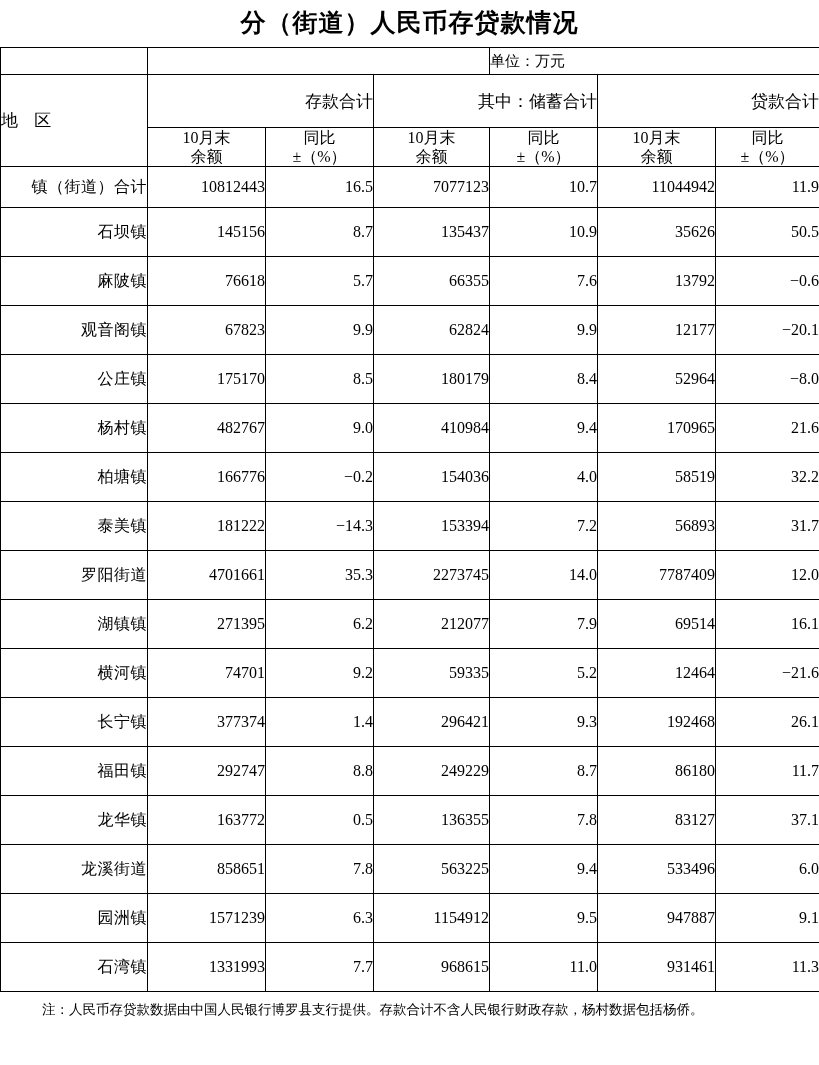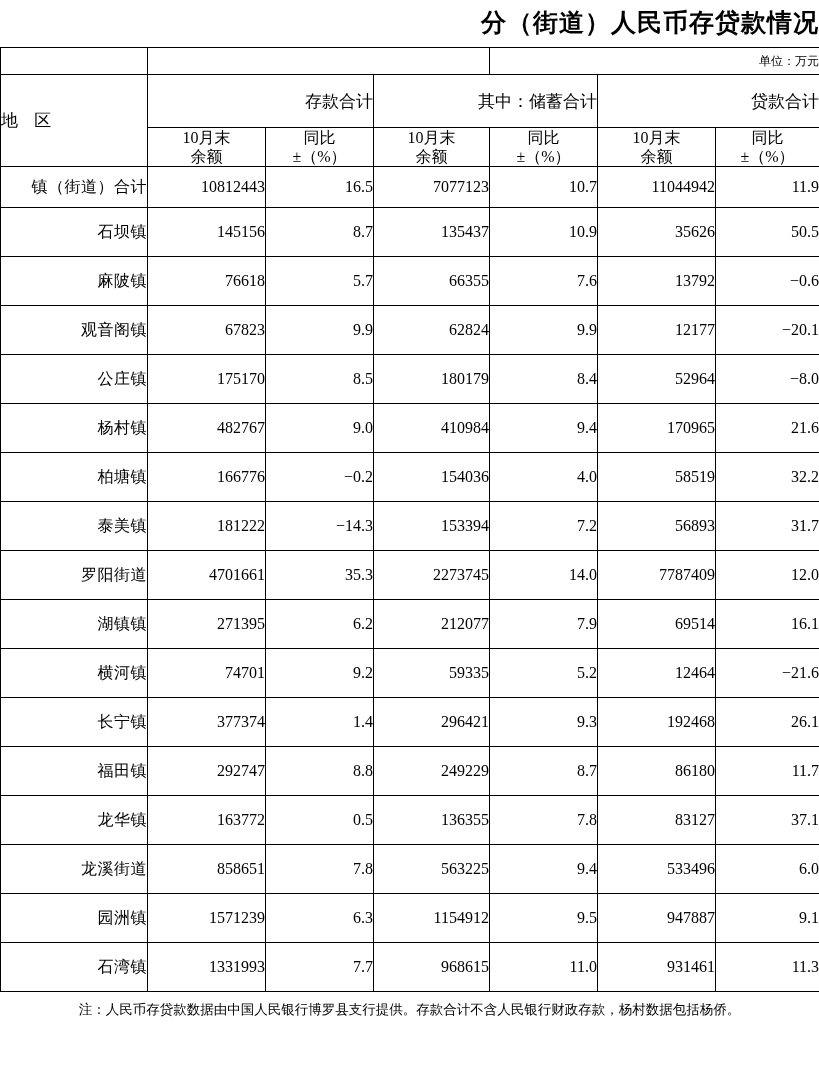--- a/index.html
+++ b/index.html
@@ -14,21 +14,21 @@
     color: #000000;
     position: relative;
     overflow: hidden;
   }
   .page {
     width: 819px;
     box-sizing: border-box;
     padding: 0;
   }
   .title {
-    text-align: right;
+    text-align: center;
     font-size: 25px;
     font-weight: bold;
     letter-spacing: 1px;
     padding: 6px 0 8px 0;
     font-family: "Liberation Sans", "DejaVu Sans", sans-serif;
   }
   table.main {
     border-collapse: collapse;
     width: 819px;
     table-layout: fixed;
@@ -38,23 +38,22 @@
     border: 1px solid #000000;
     padding: 0;
     font-weight: normal;
     vertical-align: middle;
   }
   .unit-row td {
     border: 1px solid #000000;
     height: 26px;
   }
   .unit-cell {
-    text-align: right;
     padding-right: 6px;
-    font-size: 12px;
+    font-size: 15px;
     margin-top: 18px;
   }
   .hdr {
     text-align: right;
     font-size: 17px;
   }
   .hdr-sub {
     text-align: center;
     font-size: 16px;
     line-height: 1.25;
@@ -79,21 +78,22 @@
     font-family: "Liberation Serif", "DejaVu Serif", serif;
   }
   tr.total td.region, tr.total td.num {
     height: 40px;
   }
   .note {
     font-size: 13.5px;
     line-height: 1.5;
     padding: 8px 4px 0 4px;
     font-family: "Liberation Sans", "DejaVu Sans", sans-serif;
-    text-align: center;
+    text-align: left;
+    margin-left: 38px;
   }
   .cell-two-line {
     display: block;
     line-height: 1.2;
   }
   .colgroup-cell {
     height: 52px;
   }
   
   col.c0 { width: 147px; }

